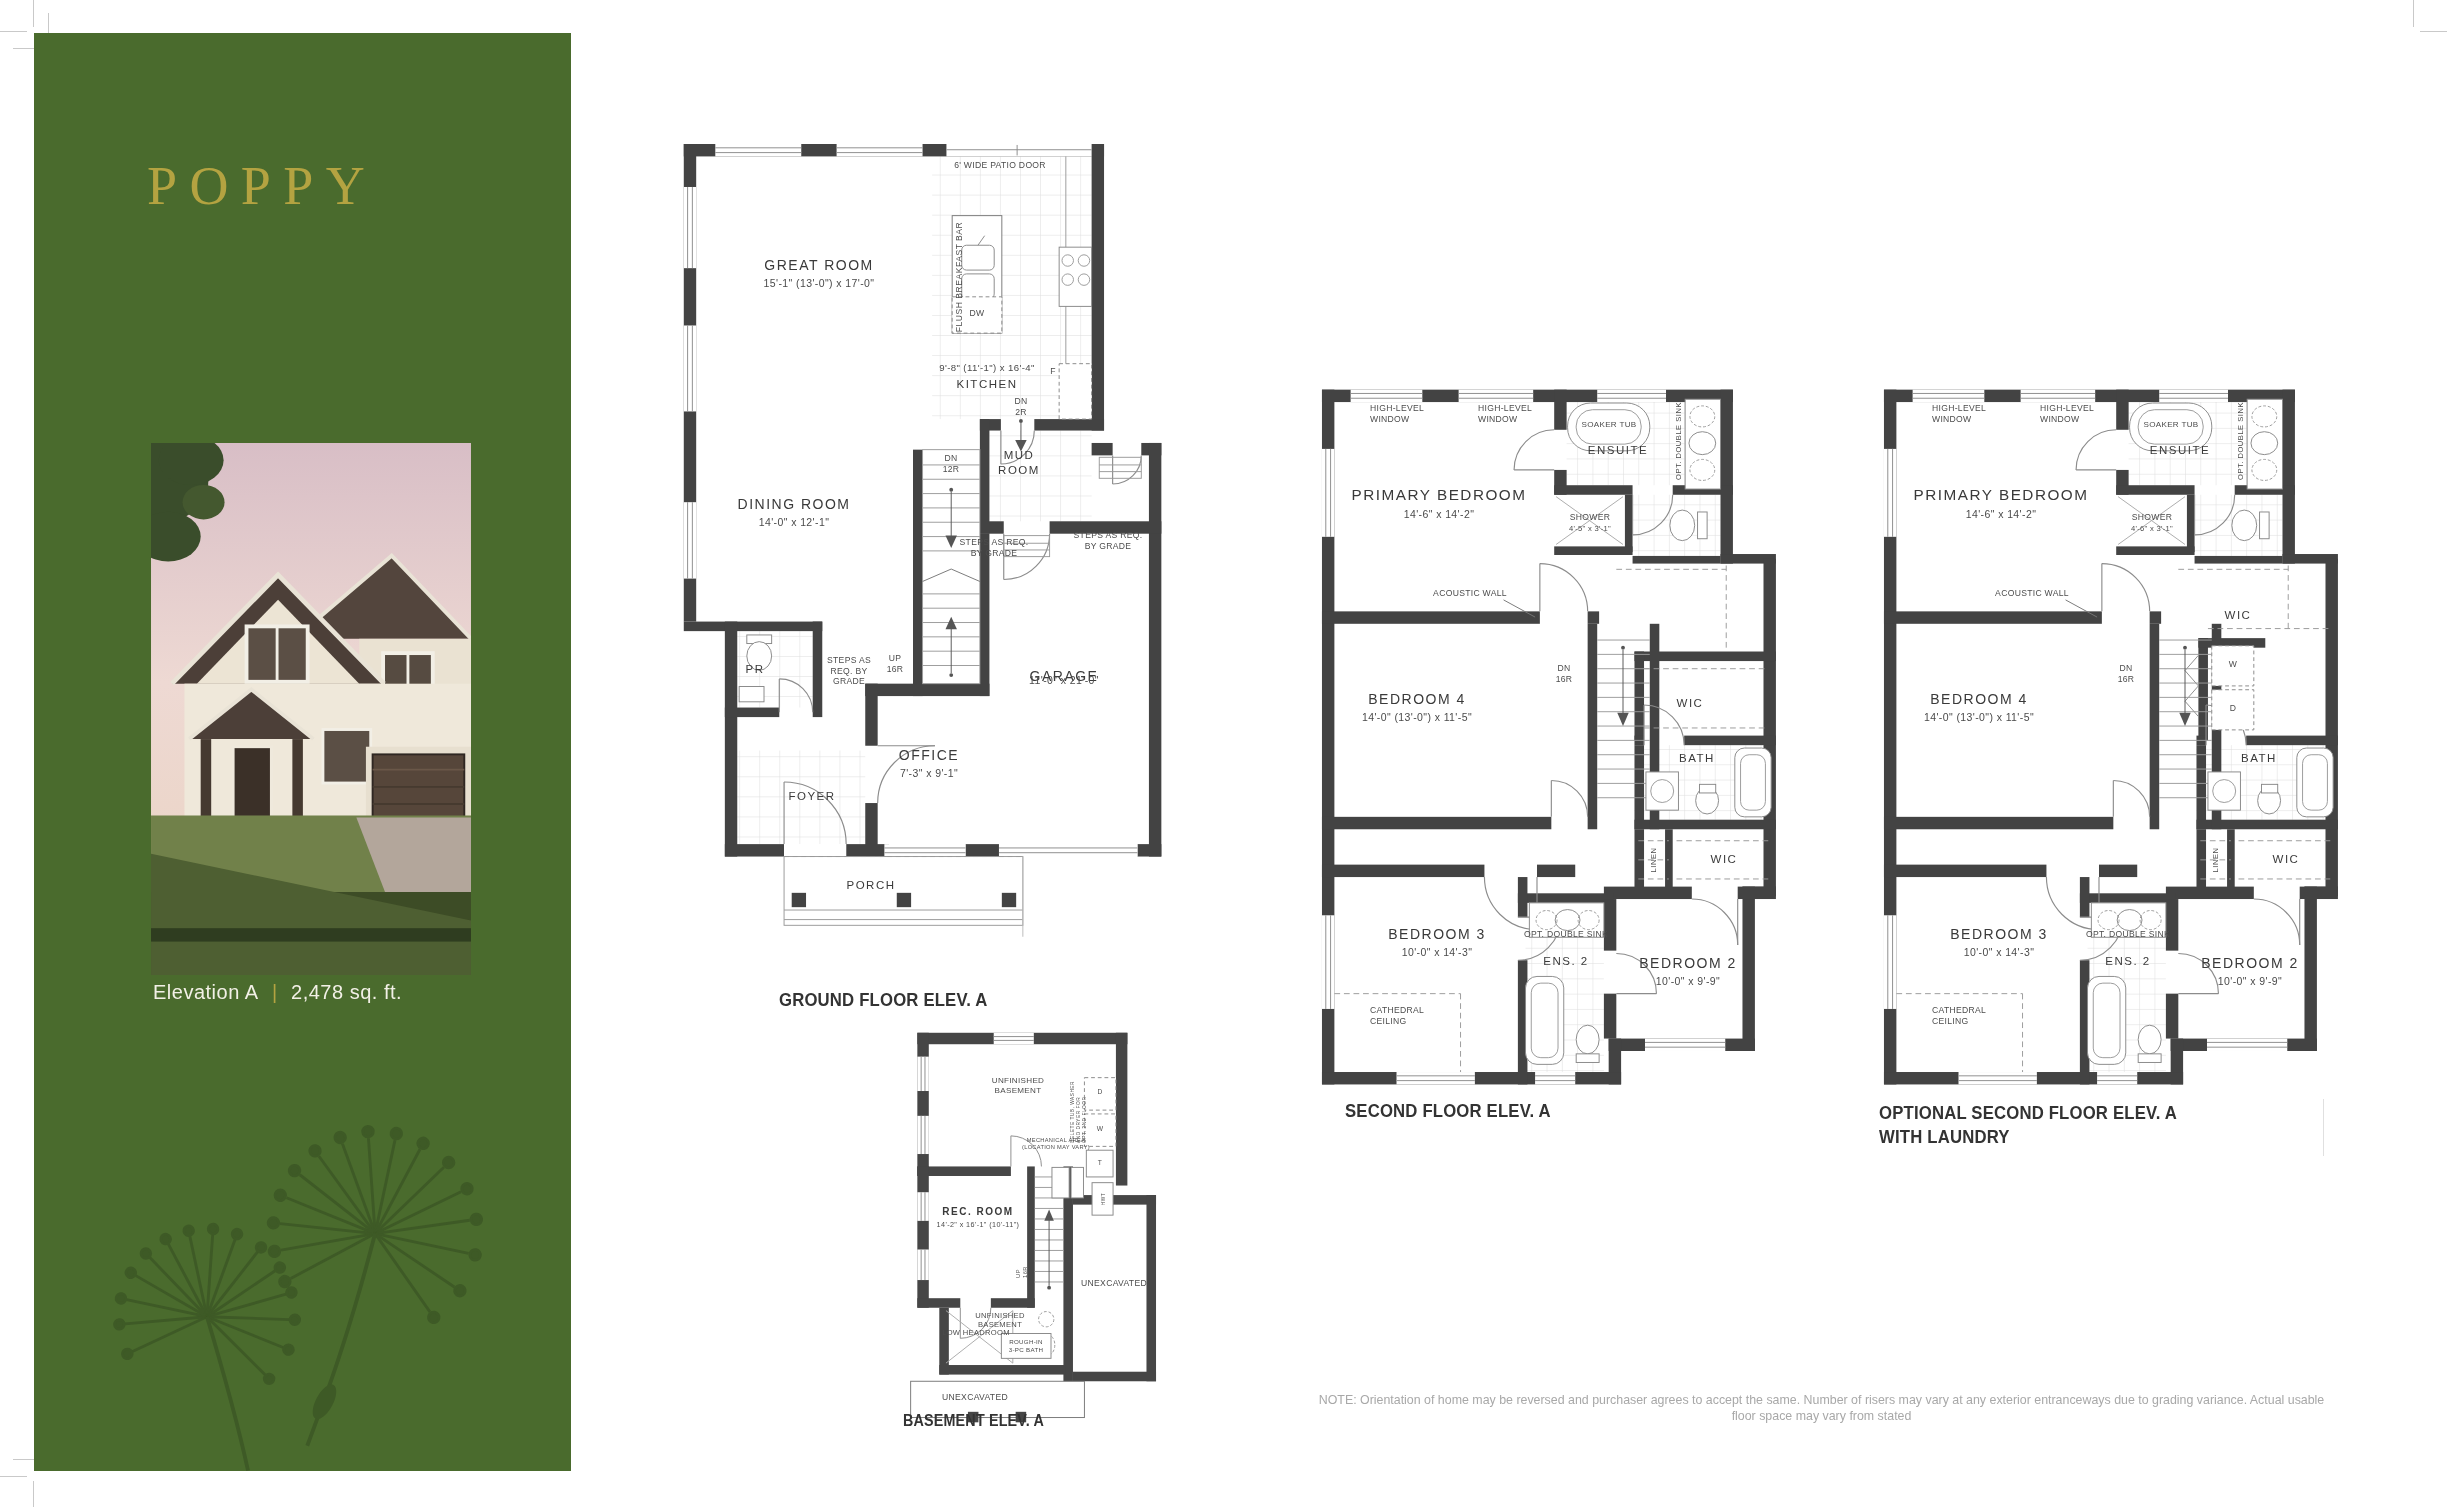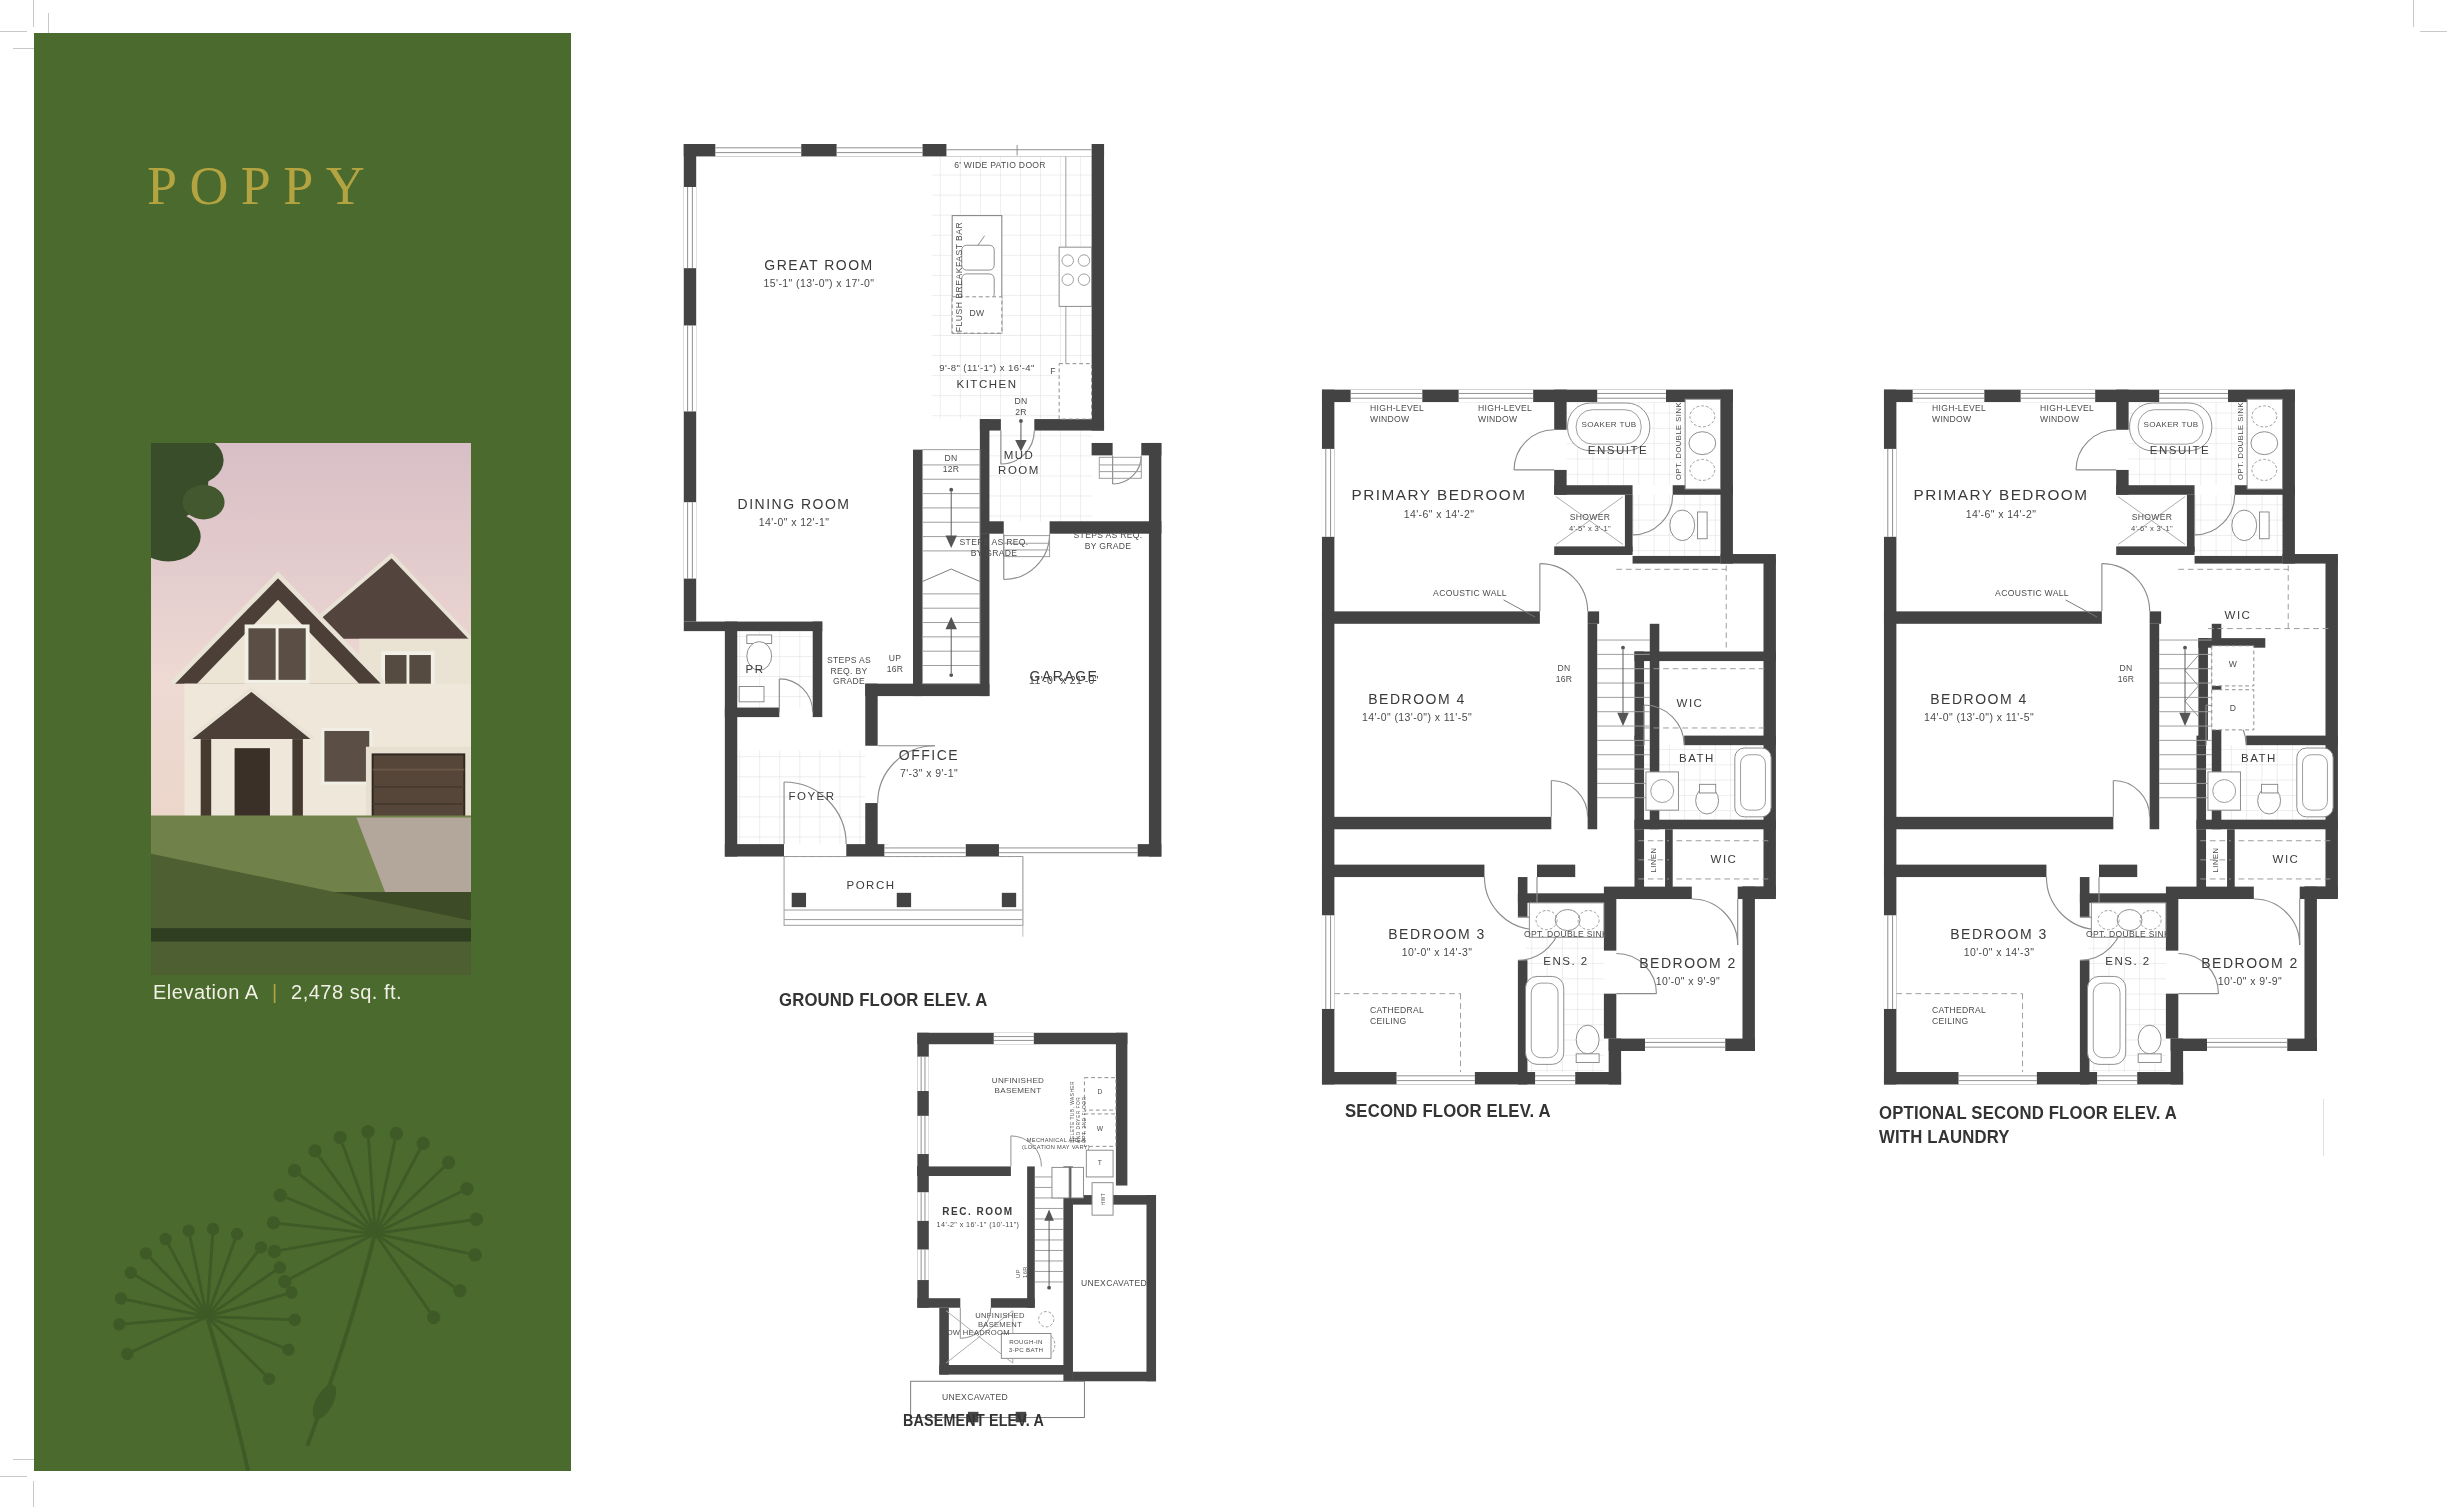--- a/index.html
+++ b/index.html
@@ -829,16 +829,17 @@
     <div class="lbl rn md" style="left:249px;top:572px;">ENS. 2</div>
     <div class="lbl rn" style="left:371px;top:572px;">BEDROOM 2</div>
     <div class="lbl rd" style="left:371px;top:593px;">10'-0"  x 9'-9"</div>
     <div class="lbl an" style="left:53px;top:623px;text-align:left;transform:none;">CATHEDRAL
 CEILING</div>
     <div class="cap" style="left:0;top:719px;">OPTIONAL SECOND FLOOR ELEV. A
 WITH LAUNDRY</div>
   </div>
 
   <div class="disclaimer">
+    <div>NOTE: Orientation of home may be reversed and purchaser agrees to accept the same. Number of risers may vary at any exterior entranceways due to grading variance. Actual usable floor space may vary from stated</div>
   </div>
 
 </div>
 
 
 </body></html>

